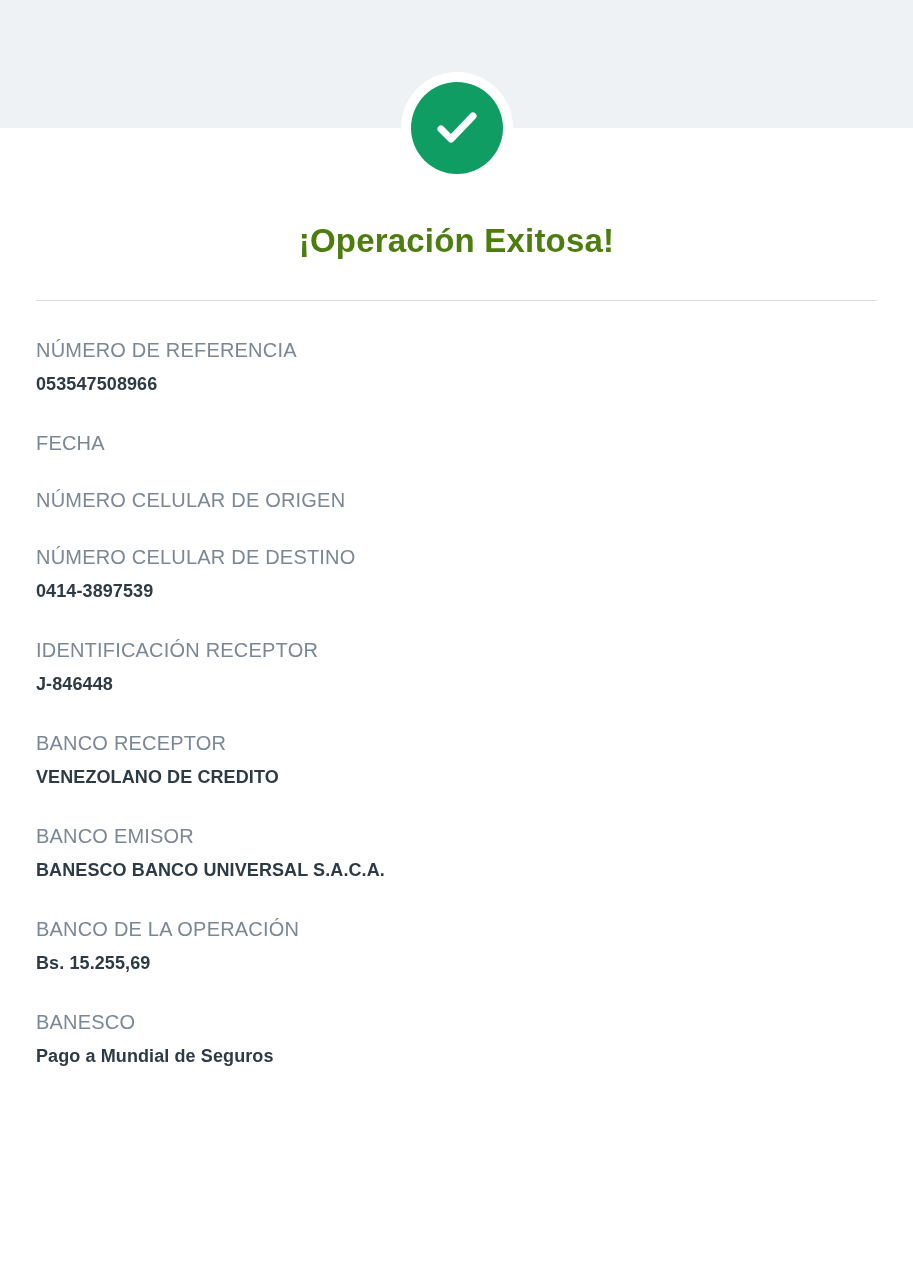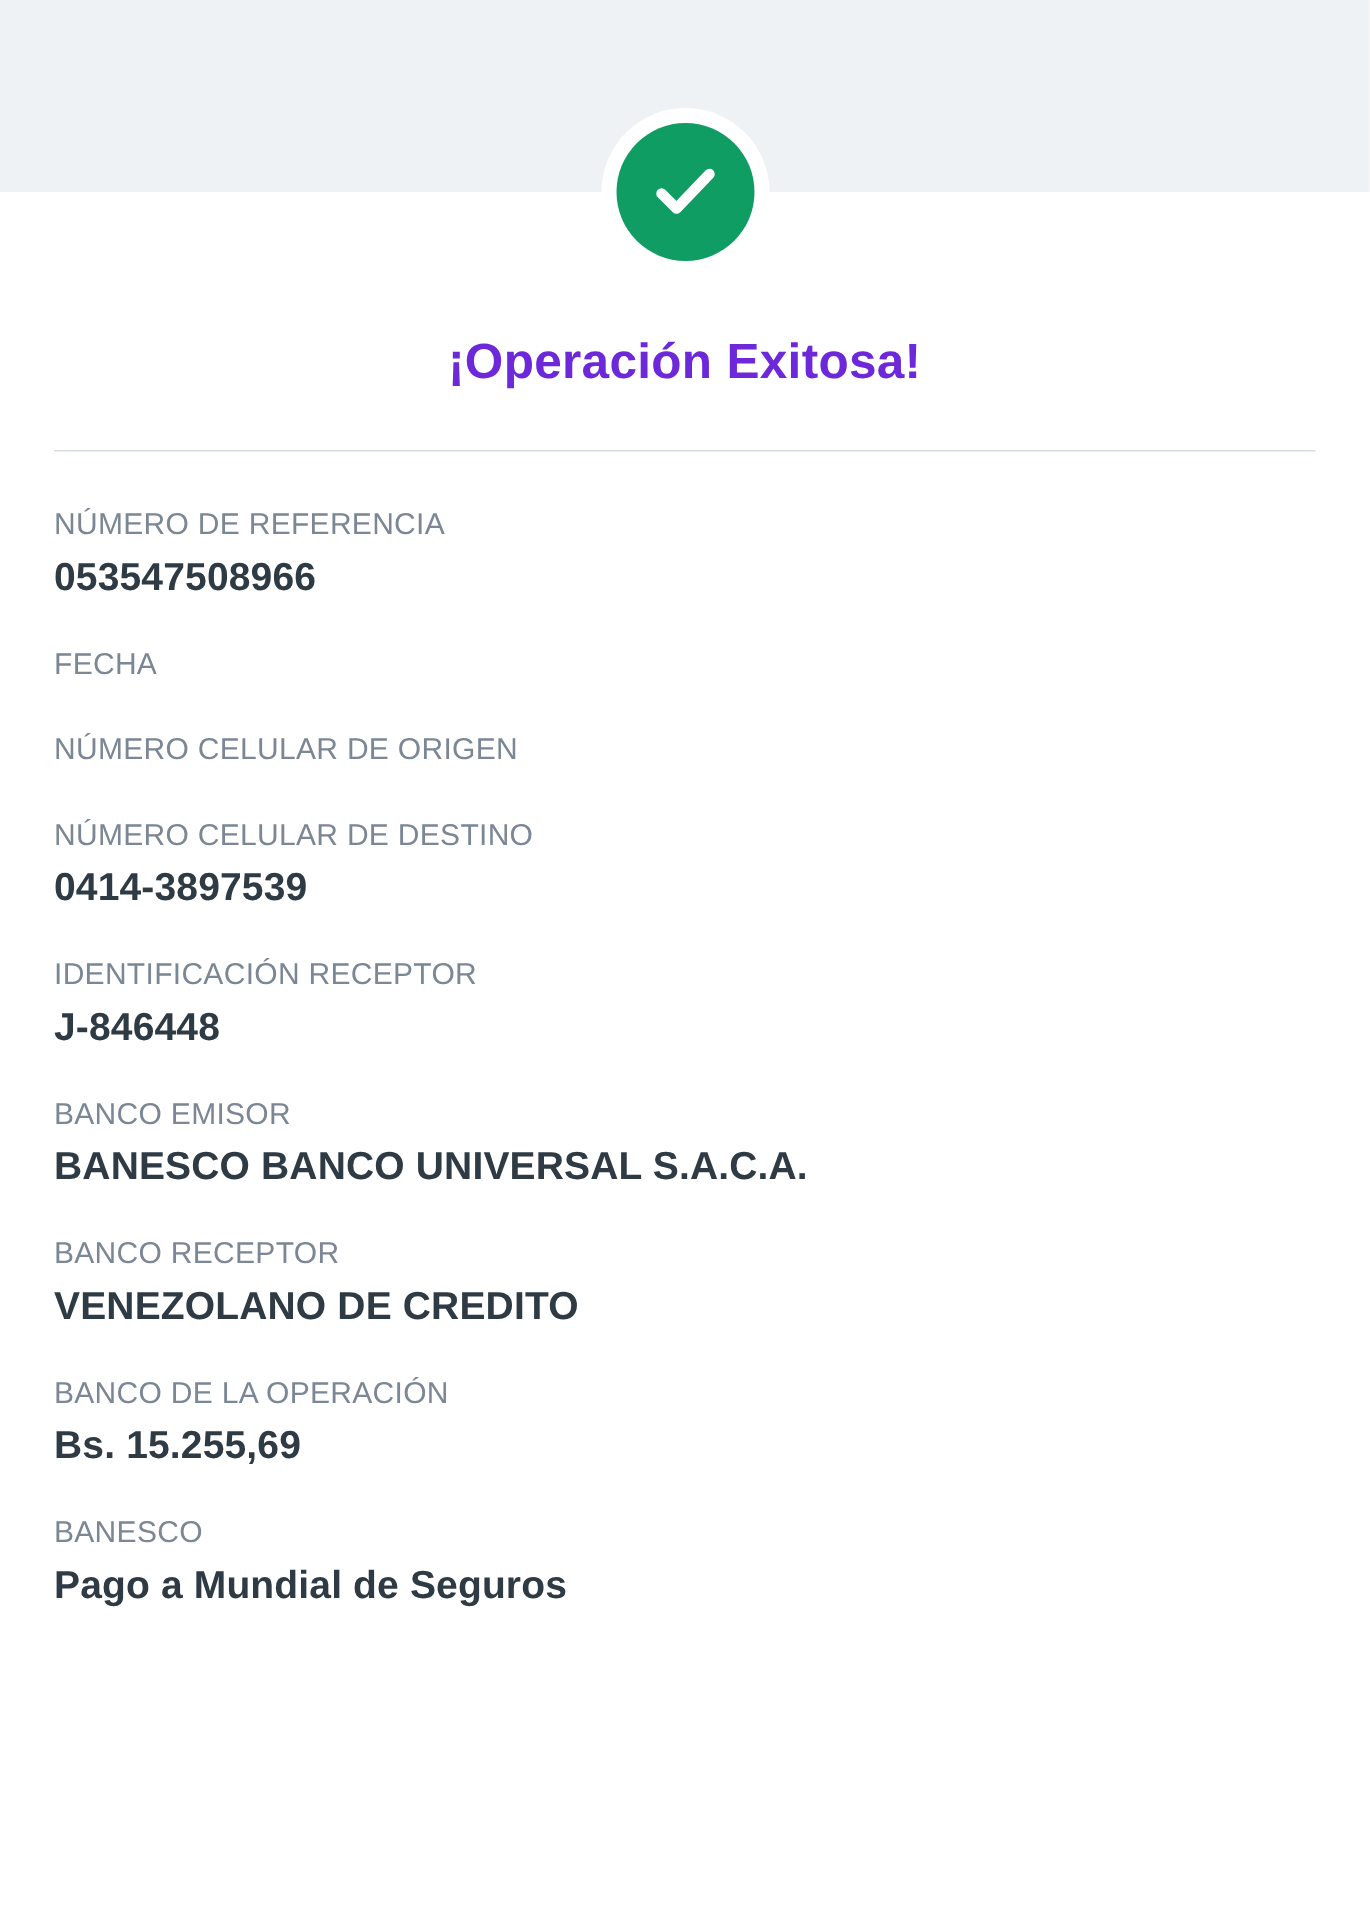--- a/index.html
+++ b/index.html
@@ -47,21 +47,21 @@
   }
   .check-circle svg {
     display: block;
   }
   .success-title {
     position: absolute;
     top: 222px;
     left: 0;
     width: 913px;
     text-align: center;
-    color: #6d28d9;
+    color: #4d7c0f;
     font-size: 33px;
     font-weight: bold;
     letter-spacing: 0.2px;
   }
   .divider {
     position: absolute;
     top: 300px;
     left: 36px;
     width: 841px;
     height: 1px;
@@ -81,21 +81,21 @@
   }
   .field-label {
     color: #7b8794;
     font-size: 20px;
     line-height: 32px;
     letter-spacing: 0.2px;
     white-space: nowrap;
   }
   .field-value {
     color: #2f3b44;
-    font-size: 26px;
+    font-size: 18px;
     font-weight: bold;
     line-height: 36px;
     letter-spacing: 0.1px;
     white-space: nowrap;
   }
 </style>
 </head>
 <body>
 
 <div class="top-band"></div>
@@ -131,27 +131,27 @@
     <div class="field-label">NÚMERO CELULAR DE DESTINO</div>
     <div class="field-value">0414-3897539</div>
   </div>
 
   <div class="field">
     <div class="field-label">IDENTIFICACIÓN RECEPTOR</div>
     <div class="field-value">J-846448</div>
   </div>
 
   <div class="field">
-    <div class="field-label">BANCO EMISOR</div>
-    <div class="field-value">BANESCO BANCO UNIVERSAL S.A.C.A.</div>
+    <div class="field-label">BANCO RECEPTOR</div>
+    <div class="field-value">VENEZOLANO DE CREDITO</div>
   </div>
 
   <div class="field">
-    <div class="field-label">BANCO RECEPTOR</div>
-    <div class="field-value">VENEZOLANO DE CREDITO</div>
+    <div class="field-label">BANCO EMISOR</div>
+    <div class="field-value">BANESCO BANCO UNIVERSAL S.A.C.A.</div>
   </div>
 
   <div class="field">
     <div class="field-label">BANCO DE LA OPERACIÓN</div>
     <div class="field-value">Bs. 15.255,69</div>
   </div>
 
   <div class="field">
     <div class="field-label">BANESCO</div>
     <div class="field-value">Pago a Mundial de Seguros</div>

